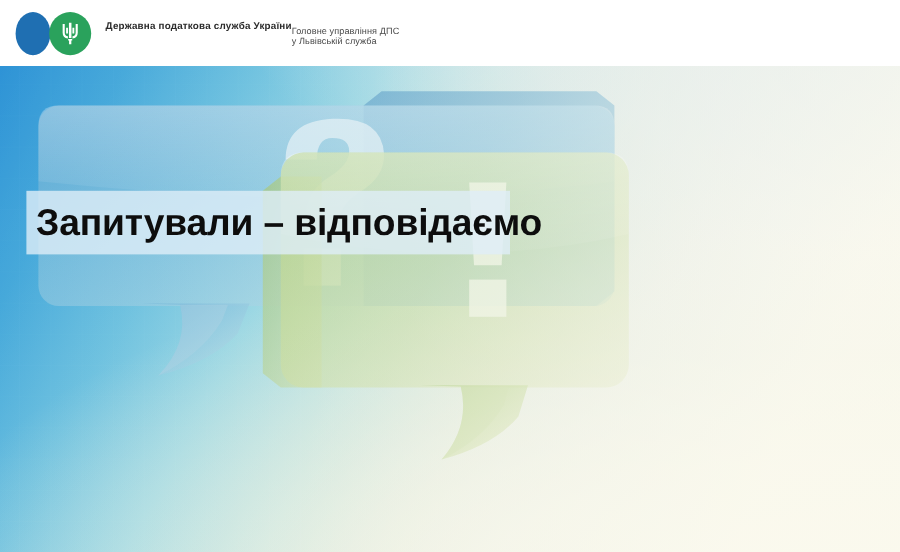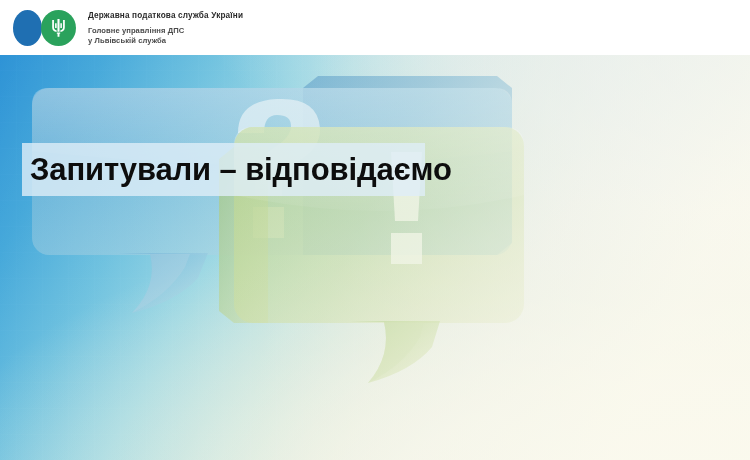--- a/index.html
+++ b/index.html
@@ -55,35 +55,35 @@
     background: #2aa25c;
     display: flex;
     align-items: center;
     justify-content: center;
   }
   .logo-circle-green svg { display: block; }
 
   .header-text {
     margin-left: 11px;
     display: flex;
-    flex-direction: column;
+    flex-direction: row;
     justify-content: center;
   }
   .header-line-main {
     font-size: 8.2px;
     font-weight: 700;
     color: #2b2b2b;
     line-height: 11px;
     letter-spacing: 0.02em;
     white-space: nowrap;
   }
   .header-line-sub {
     margin-top: 5px;
     font-size: 7.6px;
-    font-weight: 700;
+    font-weight: 400;
     color: #4a4a4a;
     line-height: 9.5px;
     letter-spacing: 0.01em;
     white-space: nowrap;
   }
 
   
   .banner {
     position: absolute;
     left: 0; top: 55px;
@@ -158,21 +158,21 @@
     position: absolute;
     inset: 0;
     pointer-events: none;
   }
   .bubbles svg { display: block; width: 750px; height: 405px; }
 
   
   .title-band {
     position: absolute;
     left: 22px;
-    top: 88px;
+    top: 104px;
     width: 403px;
     height: 53px;
     background: rgba(223,238,248,0.80);
     display: flex;
     align-items: center;
     z-index: 20;
   }
   .title-text {
     font-size: 31px;
     font-weight: 700;

